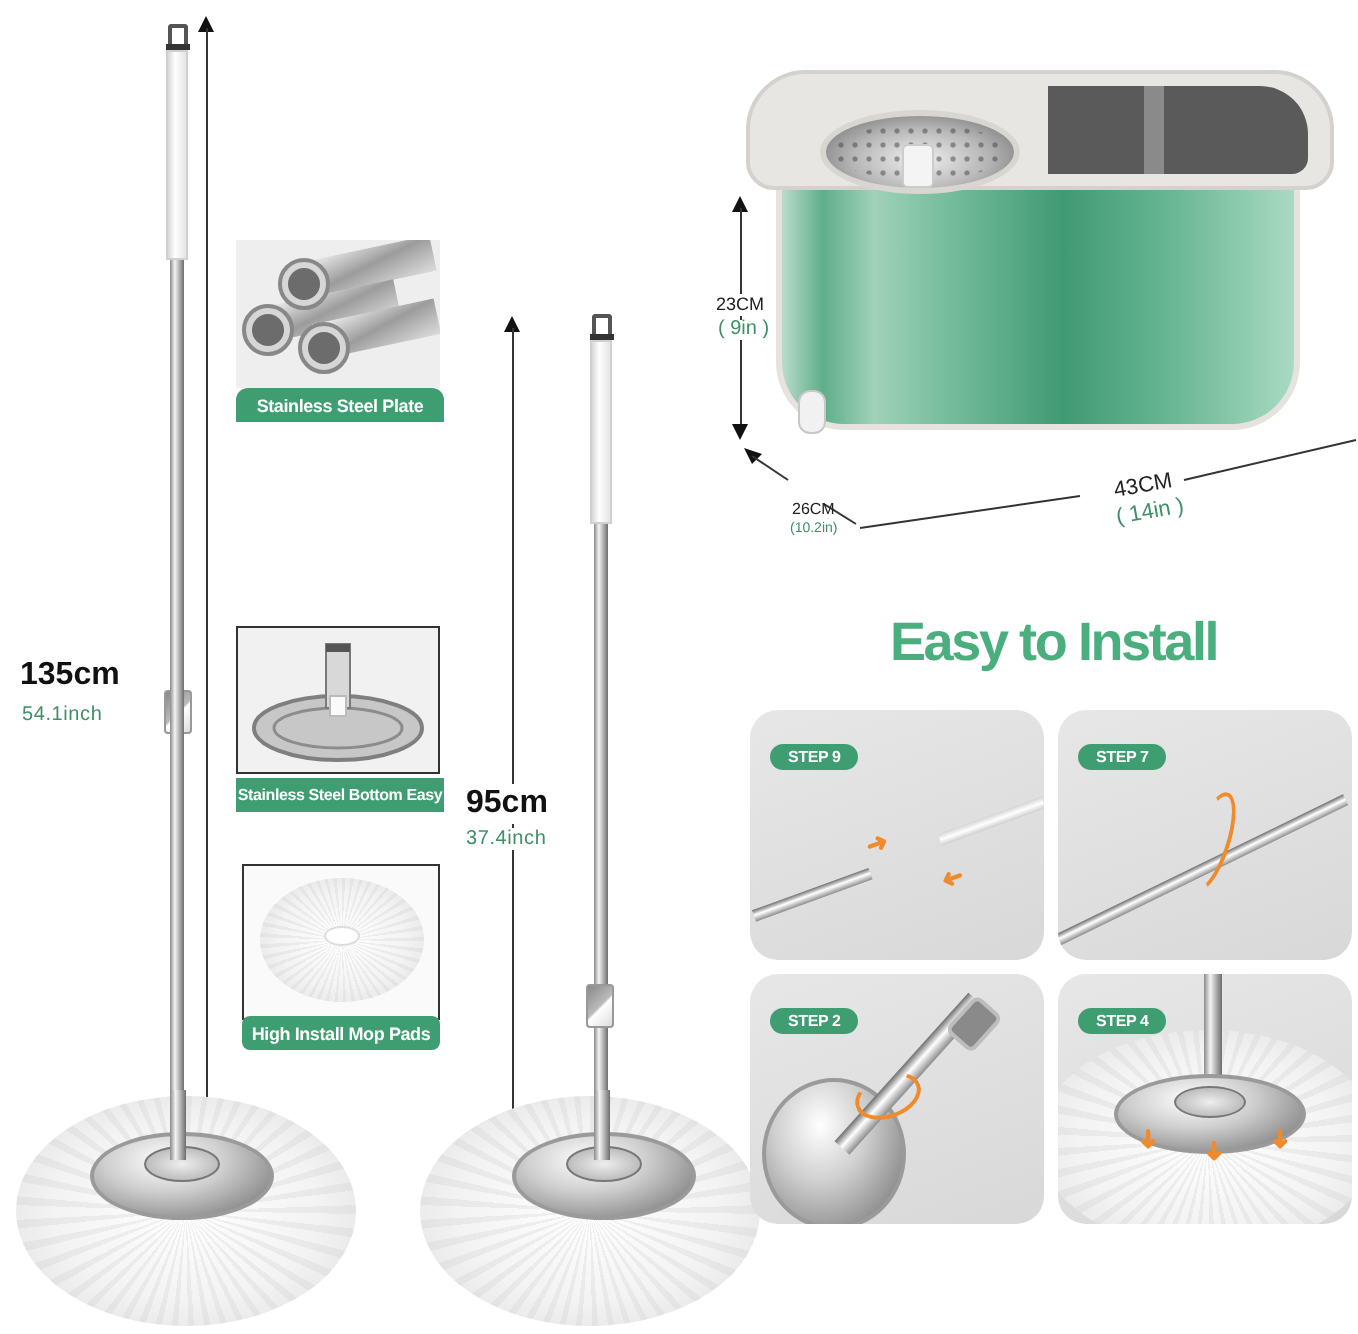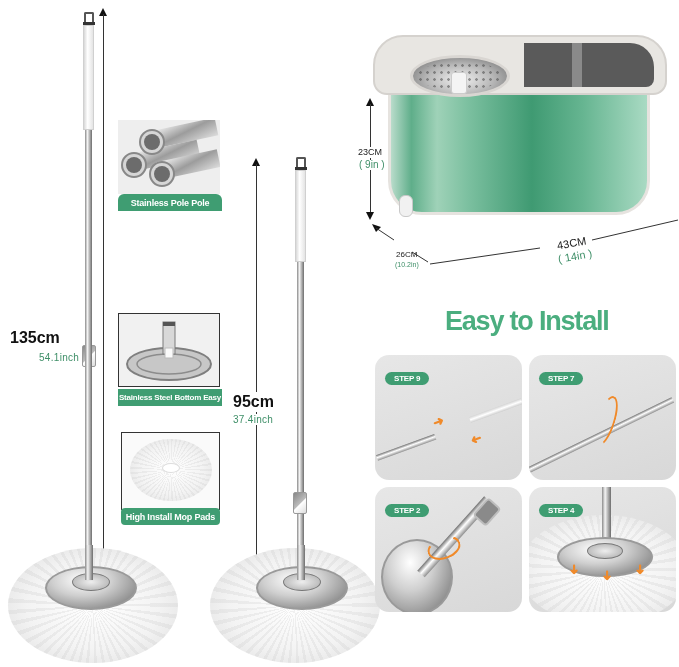--- a/index.html
+++ b/index.html
@@ -62,21 +62,21 @@
   .loop-or { position: absolute; border: 2.5px solid #f08a2a; border-radius: 50%; }
 </style>
 </head>
 <body>
 
 <div>
   <div class="arrow-up" style="left:99px;top:8px;"></div>
   <div class="vline" style="left:103px;top:14px;height:590px;"></div>
   <div class="arrow-down" style="left:99px;top:598px;"></div>
   <div class="dim-main" style="left:10px;top:328px;font-size:16px;">135cm</div>
-  <div class="dim-sub" style="left:11px;top:352px;margin-left:28px;">54.1inch</div>
+  <div class="dim-sub" style="left:11px;top:352px;">54.1inch</div>
 </div>
 
 <div>
   <div class="pole-cap" style="left:84px;top:12px;"></div>
   <div class="pole-cap-base" style="left:83px;top:22px;"></div>
   <div class="pole-white" style="left:83px;top:25px;height:105px;"></div>
   <div class="pole" style="left:85px;top:130px;height:200px;"></div>
   <div class="clamp" style="left:82px;top:345px;"></div>
   <div class="pole" style="left:85px;top:330px;height:230px;"></div>
   <div class="mop-fibers" style="left:8px;top:548px;width:170px;height:115px;"></div>
@@ -98,21 +98,21 @@
     <rect x="12" y="34" width="70" height="18" fill="url(#tg)" transform="rotate(-12 12 43)"></rect>
     <rect x="40" y="42" width="62" height="18" fill="url(#tg)" transform="rotate(-12 40 51)"></rect>
     <circle cx="34" cy="22" r="12" fill="#d6d6d6" stroke="#888" stroke-width="2"></circle>
       <circle cx="34" cy="22" r="8" fill="#6c6c6c"></circle>
     <circle cx="16" cy="45" r="12" fill="#d6d6d6" stroke="#888" stroke-width="2"></circle>
       <circle cx="16" cy="45" r="8" fill="#6c6c6c"></circle>
     <circle cx="44" cy="54" r="12" fill="#d6d6d6" stroke="#888" stroke-width="2"></circle>
       <circle cx="44" cy="54" r="8" fill="#6c6c6c"></circle>
   </svg>
 </div>
-<div class="feat-label" style="left:118px;top:194px;width:104px;">Stainless Pole Pole</div>
+<div class="feat-label" style="left:118px;top:194px;width:104px;">Stainless Steel Plate</div>
 
 <div class="feat-card" style="left:118px;top:313px;width:102px;height:74px;">
   <svg width="100" height="72" viewBox="0 0 100 72">
     <ellipse cx="50" cy="50" rx="42" ry="16" fill="#c7c7c7" stroke="#7f7f7f" stroke-width="2"></ellipse>
     <ellipse cx="50" cy="50" rx="32" ry="10" fill="none" stroke="#8c8c8c" stroke-width="1.5"></ellipse>
     <rect x="44" y="8" width="12" height="32" fill="#d8d8d8" stroke="#7a7a7a"></rect>
     <rect x="44" y="8" width="12" height="4" fill="#555"></rect>
     <rect x="46" y="34" width="8" height="10" fill="#fafafa" stroke="#bbb"></rect>
   </svg>
 </div>

